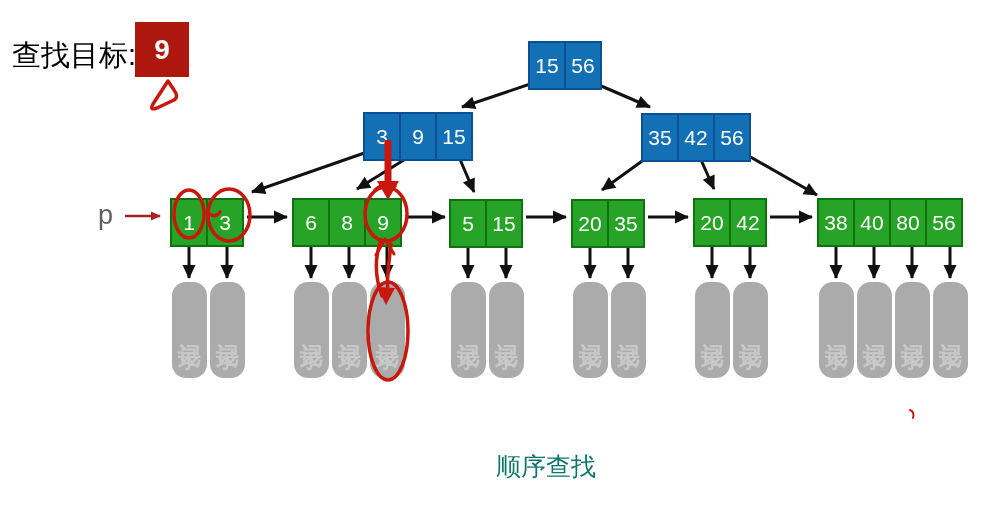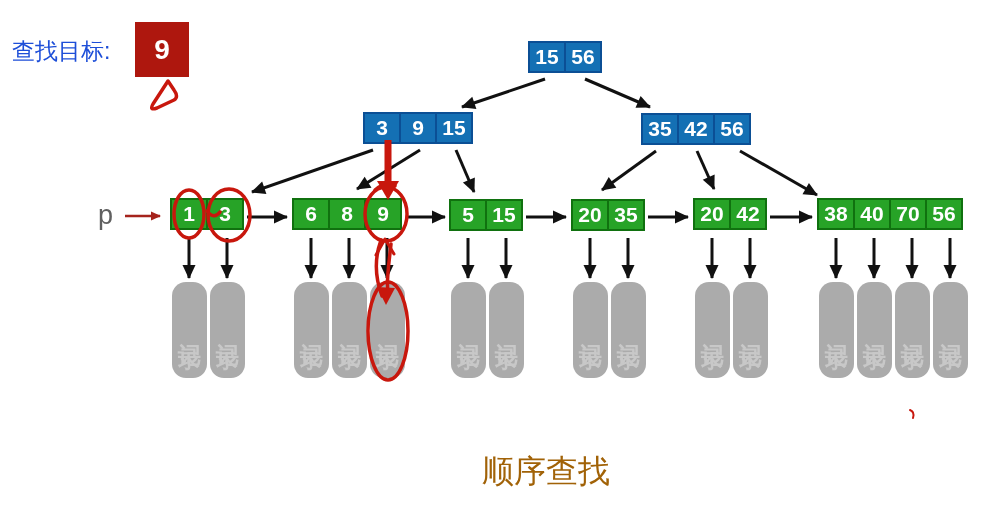--- a/index.html
+++ b/index.html
@@ -2,38 +2,38 @@
 <html><head>
 <meta charset="utf-8">
 <style>
   html,body{margin:0;padding:0;background:#fff;font-family:"Liberation Sans",sans-serif;}
   #stage{position:relative;width:981px;height:505px;background:#ffffff;overflow:hidden;}
   svg.layer{position:absolute;left:0;top:0;pointer-events:none;}
   #edges{z-index:1;}
   #annotations{z-index:4;}
 
   .node{position:absolute;display:flex;z-index:2;}
-  .cell{width:38px;height:32px;box-sizing:border-box;border:2px solid;display:flex;
-        align-items:center;justify-content:center;font-weight:bold;font-size:21px;color:#fff;}
+  .cell{width:38px;height:49px;box-sizing:border-box;border:2px solid;display:flex;
+        align-items:center;justify-content:center;font-weight:normal;font-size:21px;color:#fff;}
   .cell + .cell{margin-left:-2px;}
   .blue .cell{background:#1470b4;border-color:#0b4f95;}
   .green .cell{background:#27a327;border-color:#10710f;}
 
   .record{position:absolute;top:282px;width:35px;height:96px;background:#ababab;border-radius:14px;
           z-index:2;display:flex;align-items:center;justify-content:center;
           writing-mode:vertical-rl;text-orientation:upright;
           color:#c8c8c8;font-weight:bold;font-size:23px;line-height:1;letter-spacing:6px;}
 
-  #target-label{position:absolute;left:12px;top:36px;font-size:23px;color:#1d4ed8;z-index:2;}
+  #target-label{position:absolute;left:12px;top:36px;font-size:29px;color:#000000;z-index:2;}
   #target-box{position:absolute;left:135px;top:22px;width:54px;height:55px;background:#ae170e;
               display:flex;align-items:center;justify-content:center;
               color:#fff;font-weight:bold;font-size:28px;z-index:2;}
   #pointer-label{position:absolute;left:98px;top:200px;font-size:27px;color:#606060;z-index:2;}
   #caption{position:absolute;left:446px;top:450px;width:200px;text-align:center;
-           font-size:32px;color:#a16207;z-index:2;}
+           font-size:25px;color:#0f766e;z-index:2;}
 </style>
 </head>
 <body>
 
 <div id="stage">
 
   <svg id="edges" class="layer" width="981" height="505">
     <defs>
       <marker id="mb" markerUnits="userSpaceOnUse" markerWidth="18" markerHeight="16" refX="14" refY="7" orient="auto">
         <path d="M1,0.5 L15,7 L1,13.5 Z" fill="#111"></path>
@@ -125,21 +125,21 @@
   </div>
 
   <div class="node green" style="left:693px;top:198px">
     <div class="cell">20</div>
     <div class="cell">42</div>
   </div>
 
   <div class="node green" style="left:817px;top:198px">
     <div class="cell">38</div>
     <div class="cell">40</div>
-    <div class="cell">70</div>
+    <div class="cell">80</div>
     <div class="cell">56</div>
   </div>
 
   <div class="record" style="left:172px">记录</div>
   <div class="record" style="left:210px">记录</div>
   <div class="record" style="left:294px">记录</div>
   <div class="record" style="left:332px">记录</div>
   <div class="record" style="left:370px">记录</div>
   <div class="record" style="left:451px">记录</div>
   <div class="record" style="left:489px">记录</div>

